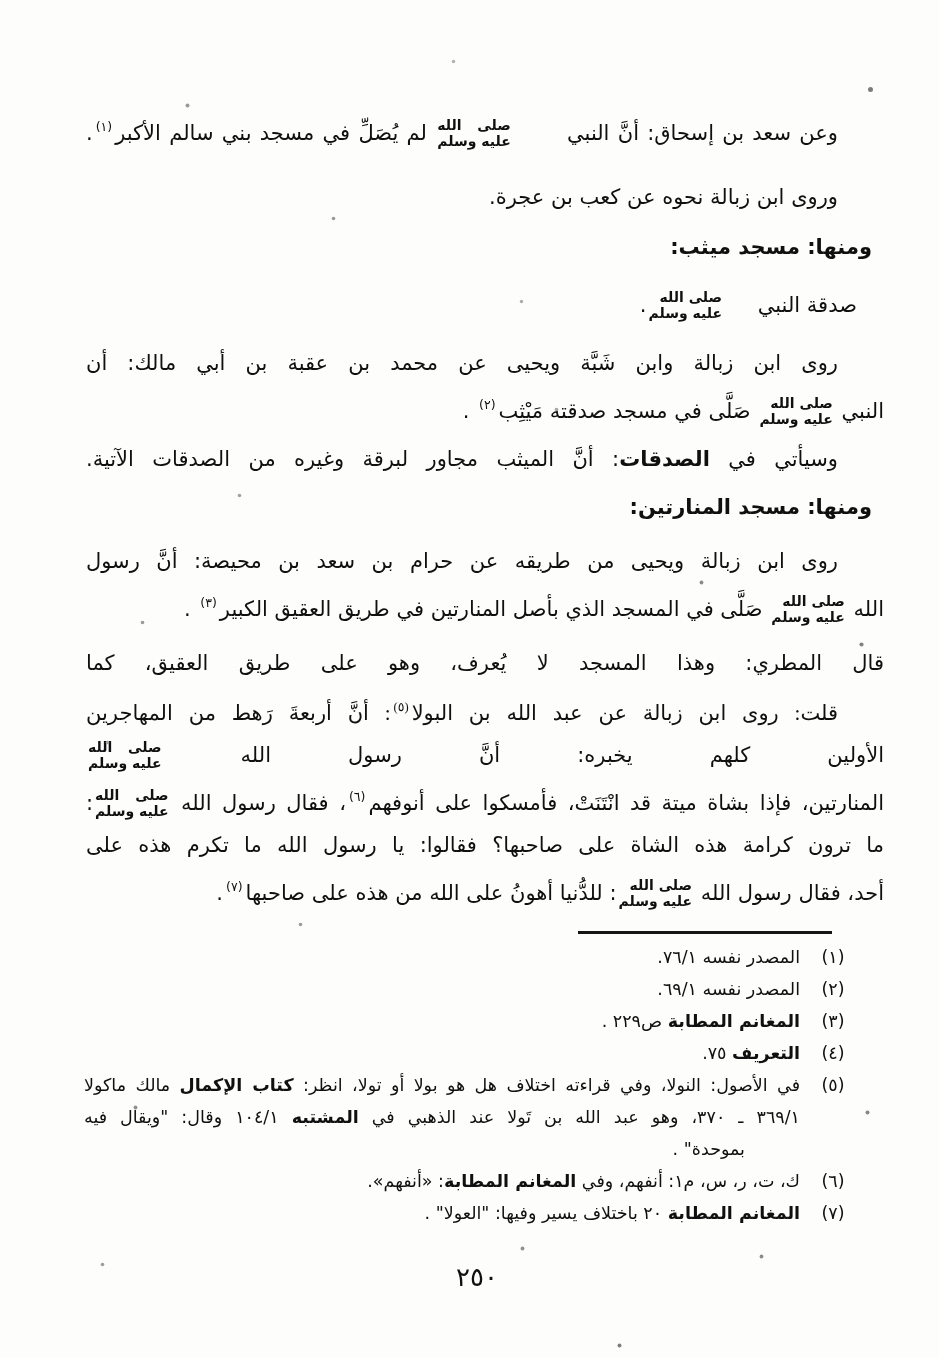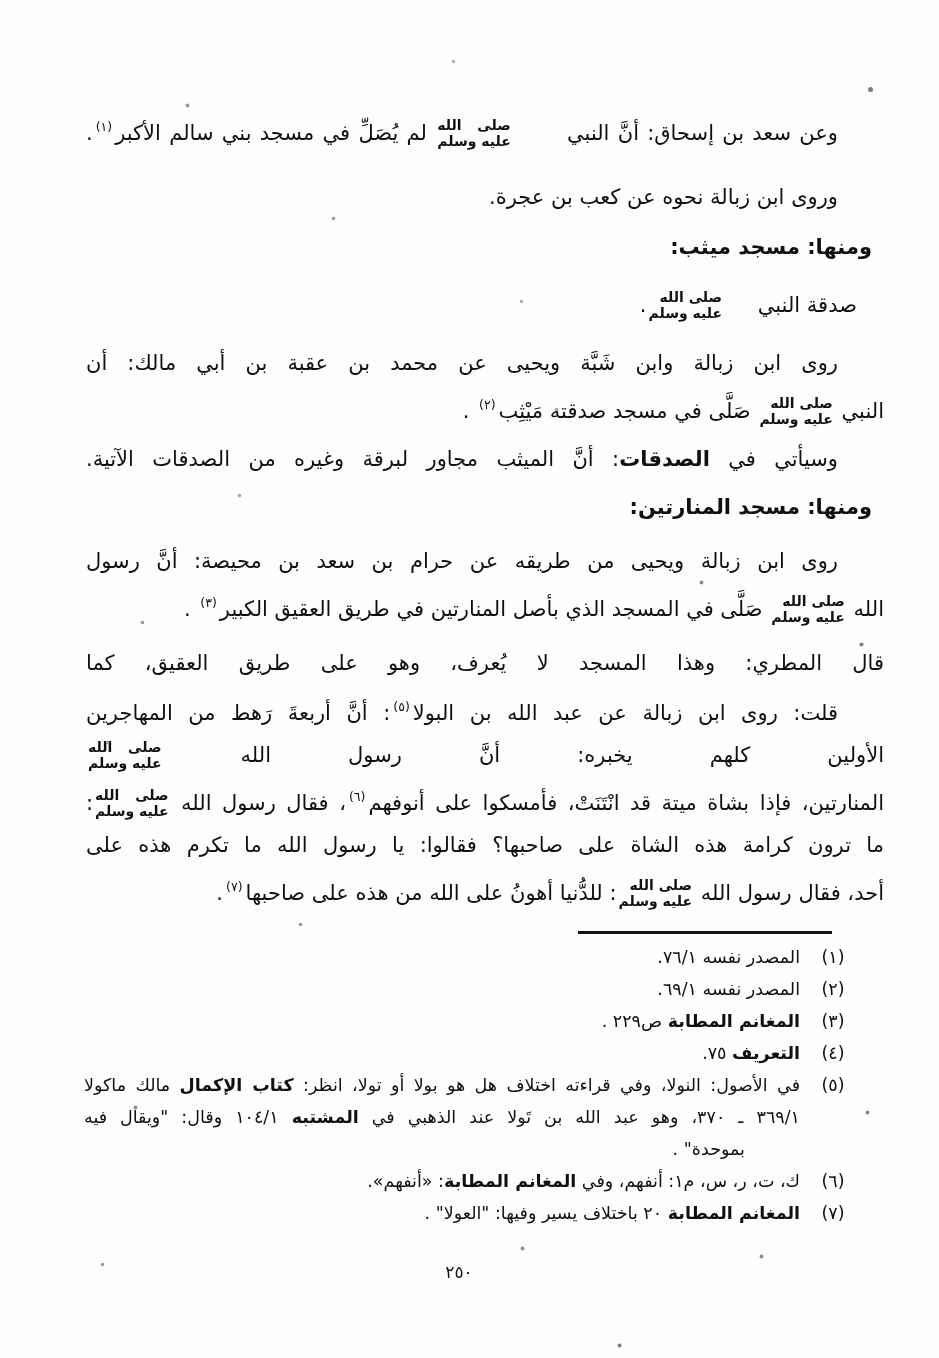--- a/index.html
+++ b/index.html
@@ -23,21 +23,21 @@
   }
   .bl{display:block;}
   .short{white-space:nowrap;}
   .j{text-align:justify;text-align-last:justify;}
   .ind{text-indent:46px;}
   .ind-sm{text-indent:12px;}
   .ind-md{text-indent:27px;}
   .hd{font-weight:bold;}
   .b{font-weight:bold;}
   .m22{margin-top:22px;} .m16{margin-top:16px;} .m12{margin-top:12px;}
-  .m8{margin-top:8px;}   .m6{margin-top:6px;}   .m2{margin-top:2px;}
+  .m8{margin-top:8px;}   .m6{margin-top:6px;}   .m2{margin-top:2px;font-family:Liberation Serif, serif;}
   .p7l2{padding-right:78px;}
   .sup{
     font-size:12.5px;
     vertical-align:9px;
     margin:0 3px;
     letter-spacing:1px;
     white-space:nowrap;
   }
   .saw{
     display:inline-block;
@@ -69,24 +69,24 @@
     right:-58px;top:0;
     width:50px;
     text-align:center;
     white-space:nowrap;
   }
   .fl{display:block;}
   .fl-last{padding-right:55px;}
   
   .page-num{
     position:absolute;
-    top:1262px;left:419px;
+    top:1262px;left:437px;
     width:80px;
     text-align:center;
-    font-size:17px;
+    font-size:26px;
     letter-spacing:3px;
   }
   
   .noise{
     position:absolute;top:0;left:0;
     width:3px;height:3px;border-radius:50%;
     background:transparent;
     box-shadow:
       186px 104px 0 0.5px #9a9a9a, 869px 88px 0 1px #7c7c7c,
       520px 300px 0 0.2px #ababab, 332px 217px 0 0.3px #999,

